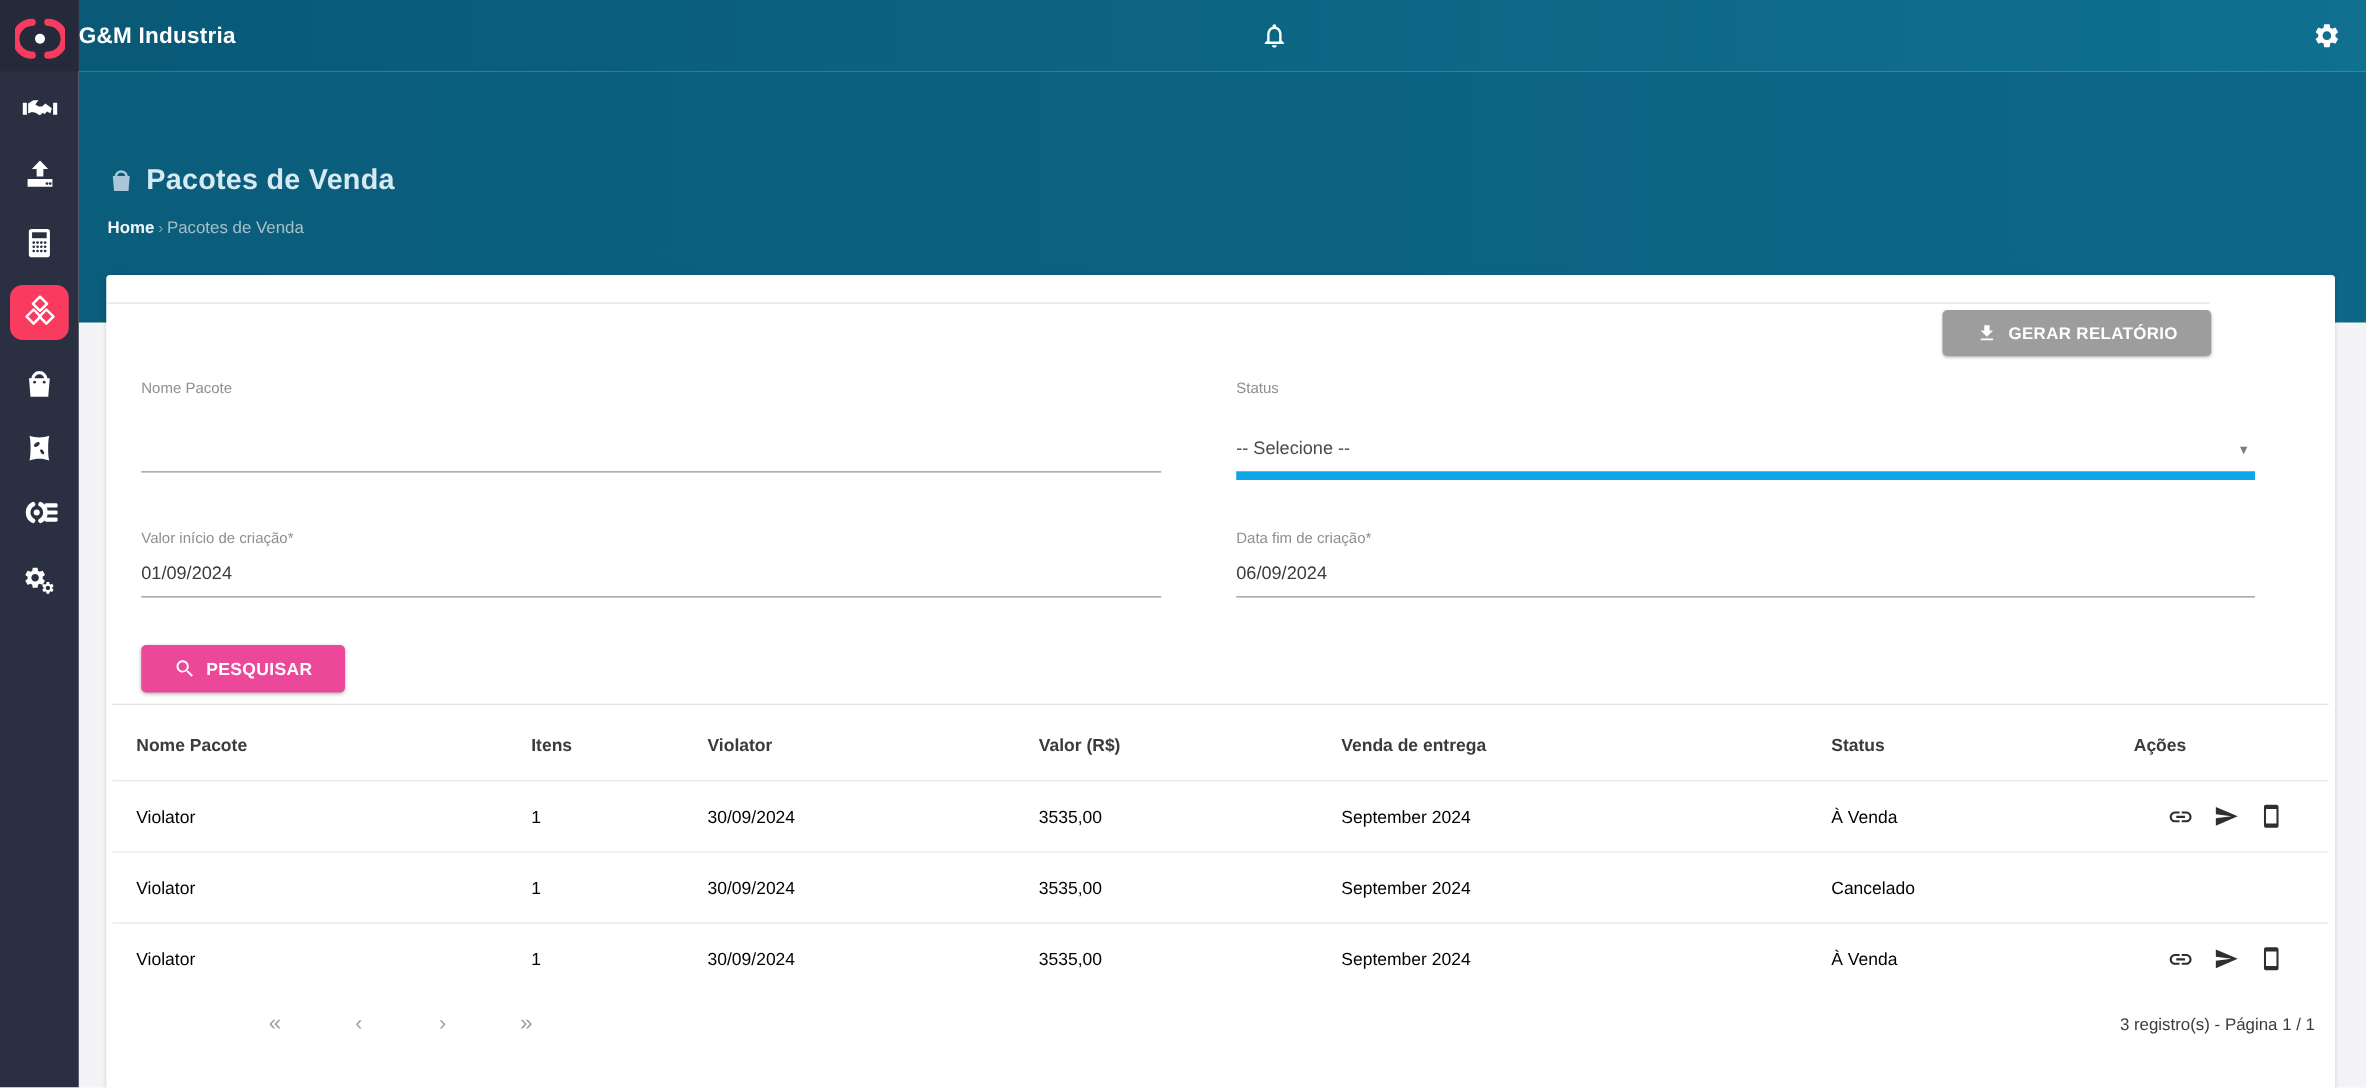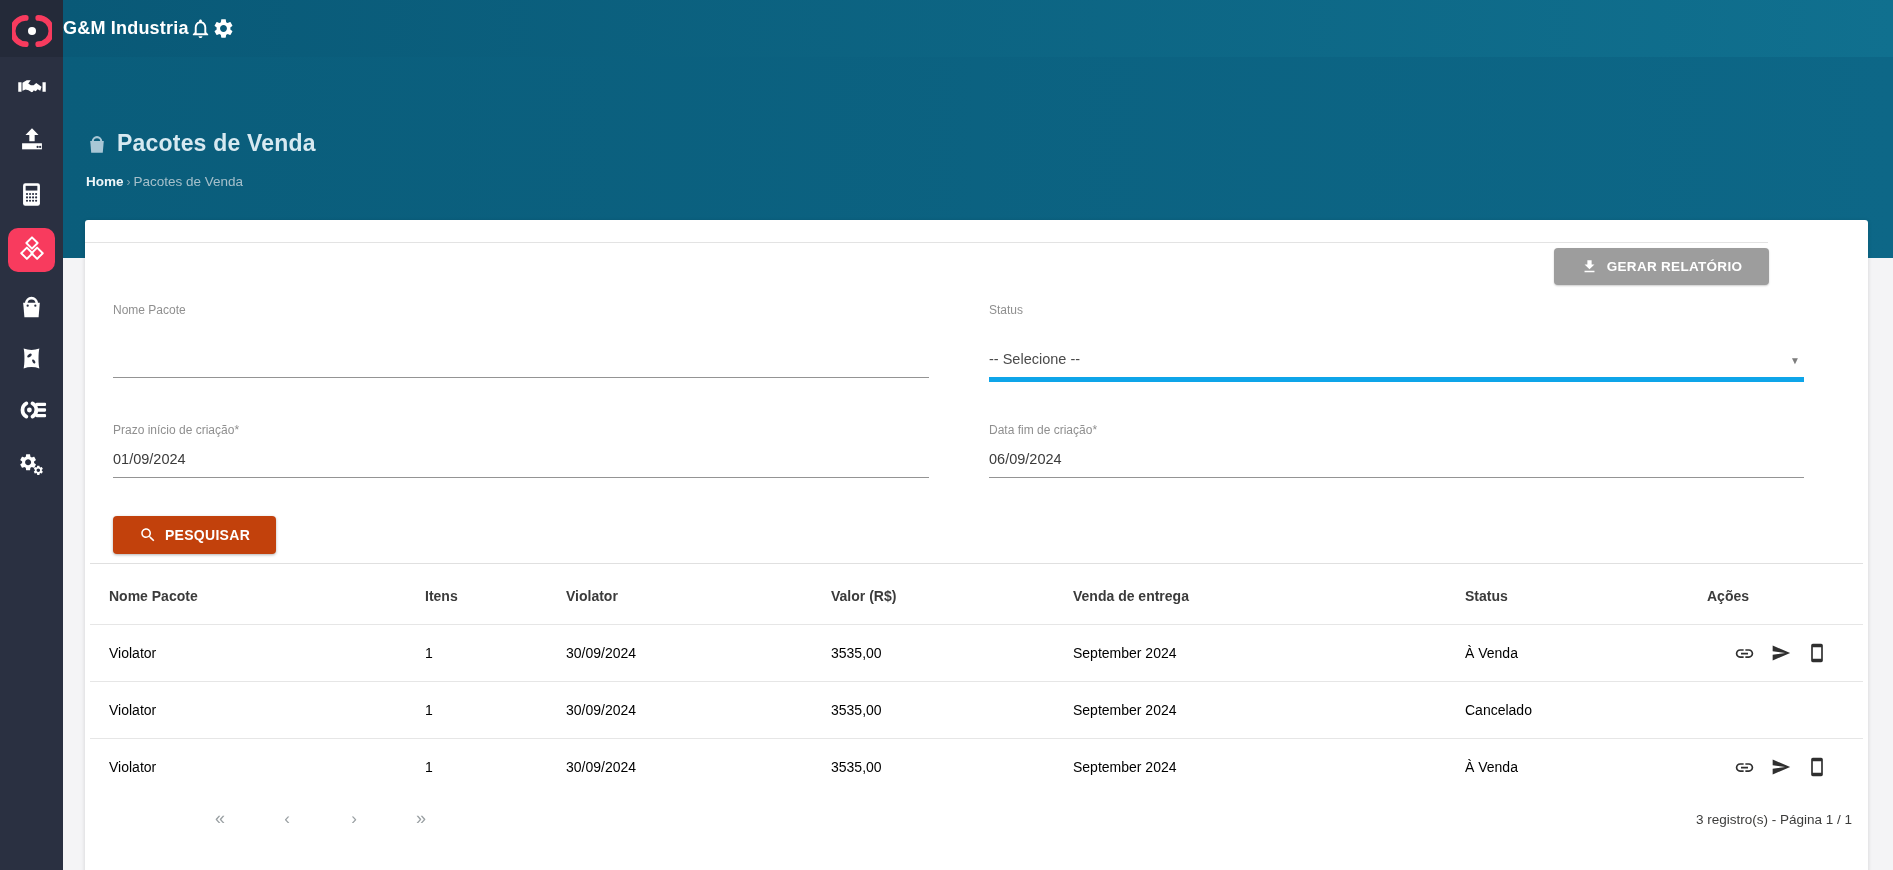--- a/index.html
+++ b/index.html
@@ -10,21 +10,21 @@
   .sidebar { position:absolute; left:0; top:0; width:63px; height:870px; background:#2a3041; z-index:50; }
   .sidebar-top { position:absolute; left:0; top:0; width:63px; height:57px; background:#242a39; }
   .logo-wrap { position:absolute; top:11px; left:0; width:63px; display:flex; justify-content:center; }
   .s-item { position:absolute; left:0; width:63px; height:44px; display:flex; align-items:center; justify-content:center; cursor:pointer; }
   .s-item svg { display:block; }
   .s-item.active .pill { width:47px; height:44px; background:#f83b5e; border-radius:10px; display:flex; align-items:center; justify-content:center; }
 
   
   .topbar { position:absolute; left:63px; top:0; width:1830px; height:57px;
     background:linear-gradient(90deg,#095977,#10708f); display:flex; align-items:center;
-    justify-content:flex-start; padding-right:20px; z-index:10; }
+    justify-content:space-between; padding-right:20px; z-index:10; }
   .company { color:#fff; font-weight:bold; font-size:18px; letter-spacing:.2px; cursor:pointer; }
   .icon-btn { cursor:pointer; display:flex; align-items:center; }
 
   
   .band { position:absolute; left:63px; top:57px; width:1830px; height:201px;
     background:linear-gradient(90deg,#0a5d7b,#0d6787); z-index:1; }
   .page-title { position:absolute; left:23px; top:73px; display:flex; align-items:center; gap:9px; }
   .page-title h1 { color:#d7e9f1; font-size:23px; font-weight:600; letter-spacing:.2px; }
   .breadcrumb { position:absolute; left:23px; top:117px; display:flex; align-items:center; gap:3px; font-size:13.5px; }
   .breadcrumb .bc-home { color:#eef6f9; font-weight:bold; text-decoration:none; cursor:pointer; }
@@ -43,25 +43,25 @@
 
   .form-group { position:absolute; }
   .fg-label { display:block; font-size:12px; color:#8f8f8f; }
   .fg-input { display:block; width:100%; border:none; border-bottom:1px solid #949494; background:transparent;
     font-family:inherit; font-size:14.5px; color:#3b3b3b; margin-top:34px; padding:0 0 10px 0; outline:none; }
   .fg-input.date { margin-top:14px; }
   .g-nome   { left:28px;  top:83px;  width:816px; }
   .g-status { left:904px; top:83px;  width:815px; }
   .g-inicio { left:28px;  top:203px; width:816px; }
   .g-fim    { left:904px; top:203px; width:815px; }
-  .select-box { position:relative; margin-top:34px; border-bottom:5px solid #0ea5e9; padding:0 0 10px 0;
+  .select-box { position:relative; margin-top:34px; border-bottom:7px solid #0ea5e9; padding:0 0 10px 0;
     font-size:14.5px; color:#4a4a4a; cursor:pointer; }
   .select-box .caret { position:absolute; right:4px; top:4px; font-size:10px; color:#7d7d7d; }
 
-  .btn-search { position:absolute; top:296px; left:28px; width:163px; height:38px; background:#c2410c;
+  .btn-search { position:absolute; top:296px; left:28px; width:163px; height:38px; background:#ec4899;
     border:none; border-radius:4px; color:#fff; font-family:inherit; font-weight:bold; font-size:14px;
     letter-spacing:.3px; display:flex; align-items:center; justify-content:center; gap:8px; cursor:pointer;
     box-shadow:0 1px 3px rgba(0,0,0,.3); }
 
   
   .table-wrap { position:absolute; top:343px; left:5px; width:1773px; }
   table { width:100%; border-collapse:collapse; table-layout:fixed; }
   thead tr { border-top:1px solid #e0e0e0; }
   th { text-align:left; font-size:14px; font-weight:bold; color:#3b3b3b; padding:24px 0 20px 19px; }
   tbody tr { border-top:1px solid #e6e6e6; height:57px; }
@@ -224,21 +224,21 @@
 
   <div class="form-group g-status">
     <label class="fg-label">Status</label>
     <div class="select-box">
       <span>-- Selecione --</span>
       <span class="caret">▼</span>
     </div>
   </div>
 
   <div class="form-group g-inicio">
-    <label class="fg-label">Prazo início de criação*</label>
+    <label class="fg-label">Valor início de criação*</label>
     <input class="fg-input date" type="text" value="01/09/2024" style="">
   </div>
 
   <div class="form-group g-fim">
     <label class="fg-label">Data fim de criação*</label>
     <input class="fg-input date" type="text" value="06/09/2024" style="">
   </div>
 
   <button class="btn-search">
     <svg width="18" height="18" viewBox="0 0 24 24" fill="#fff">

